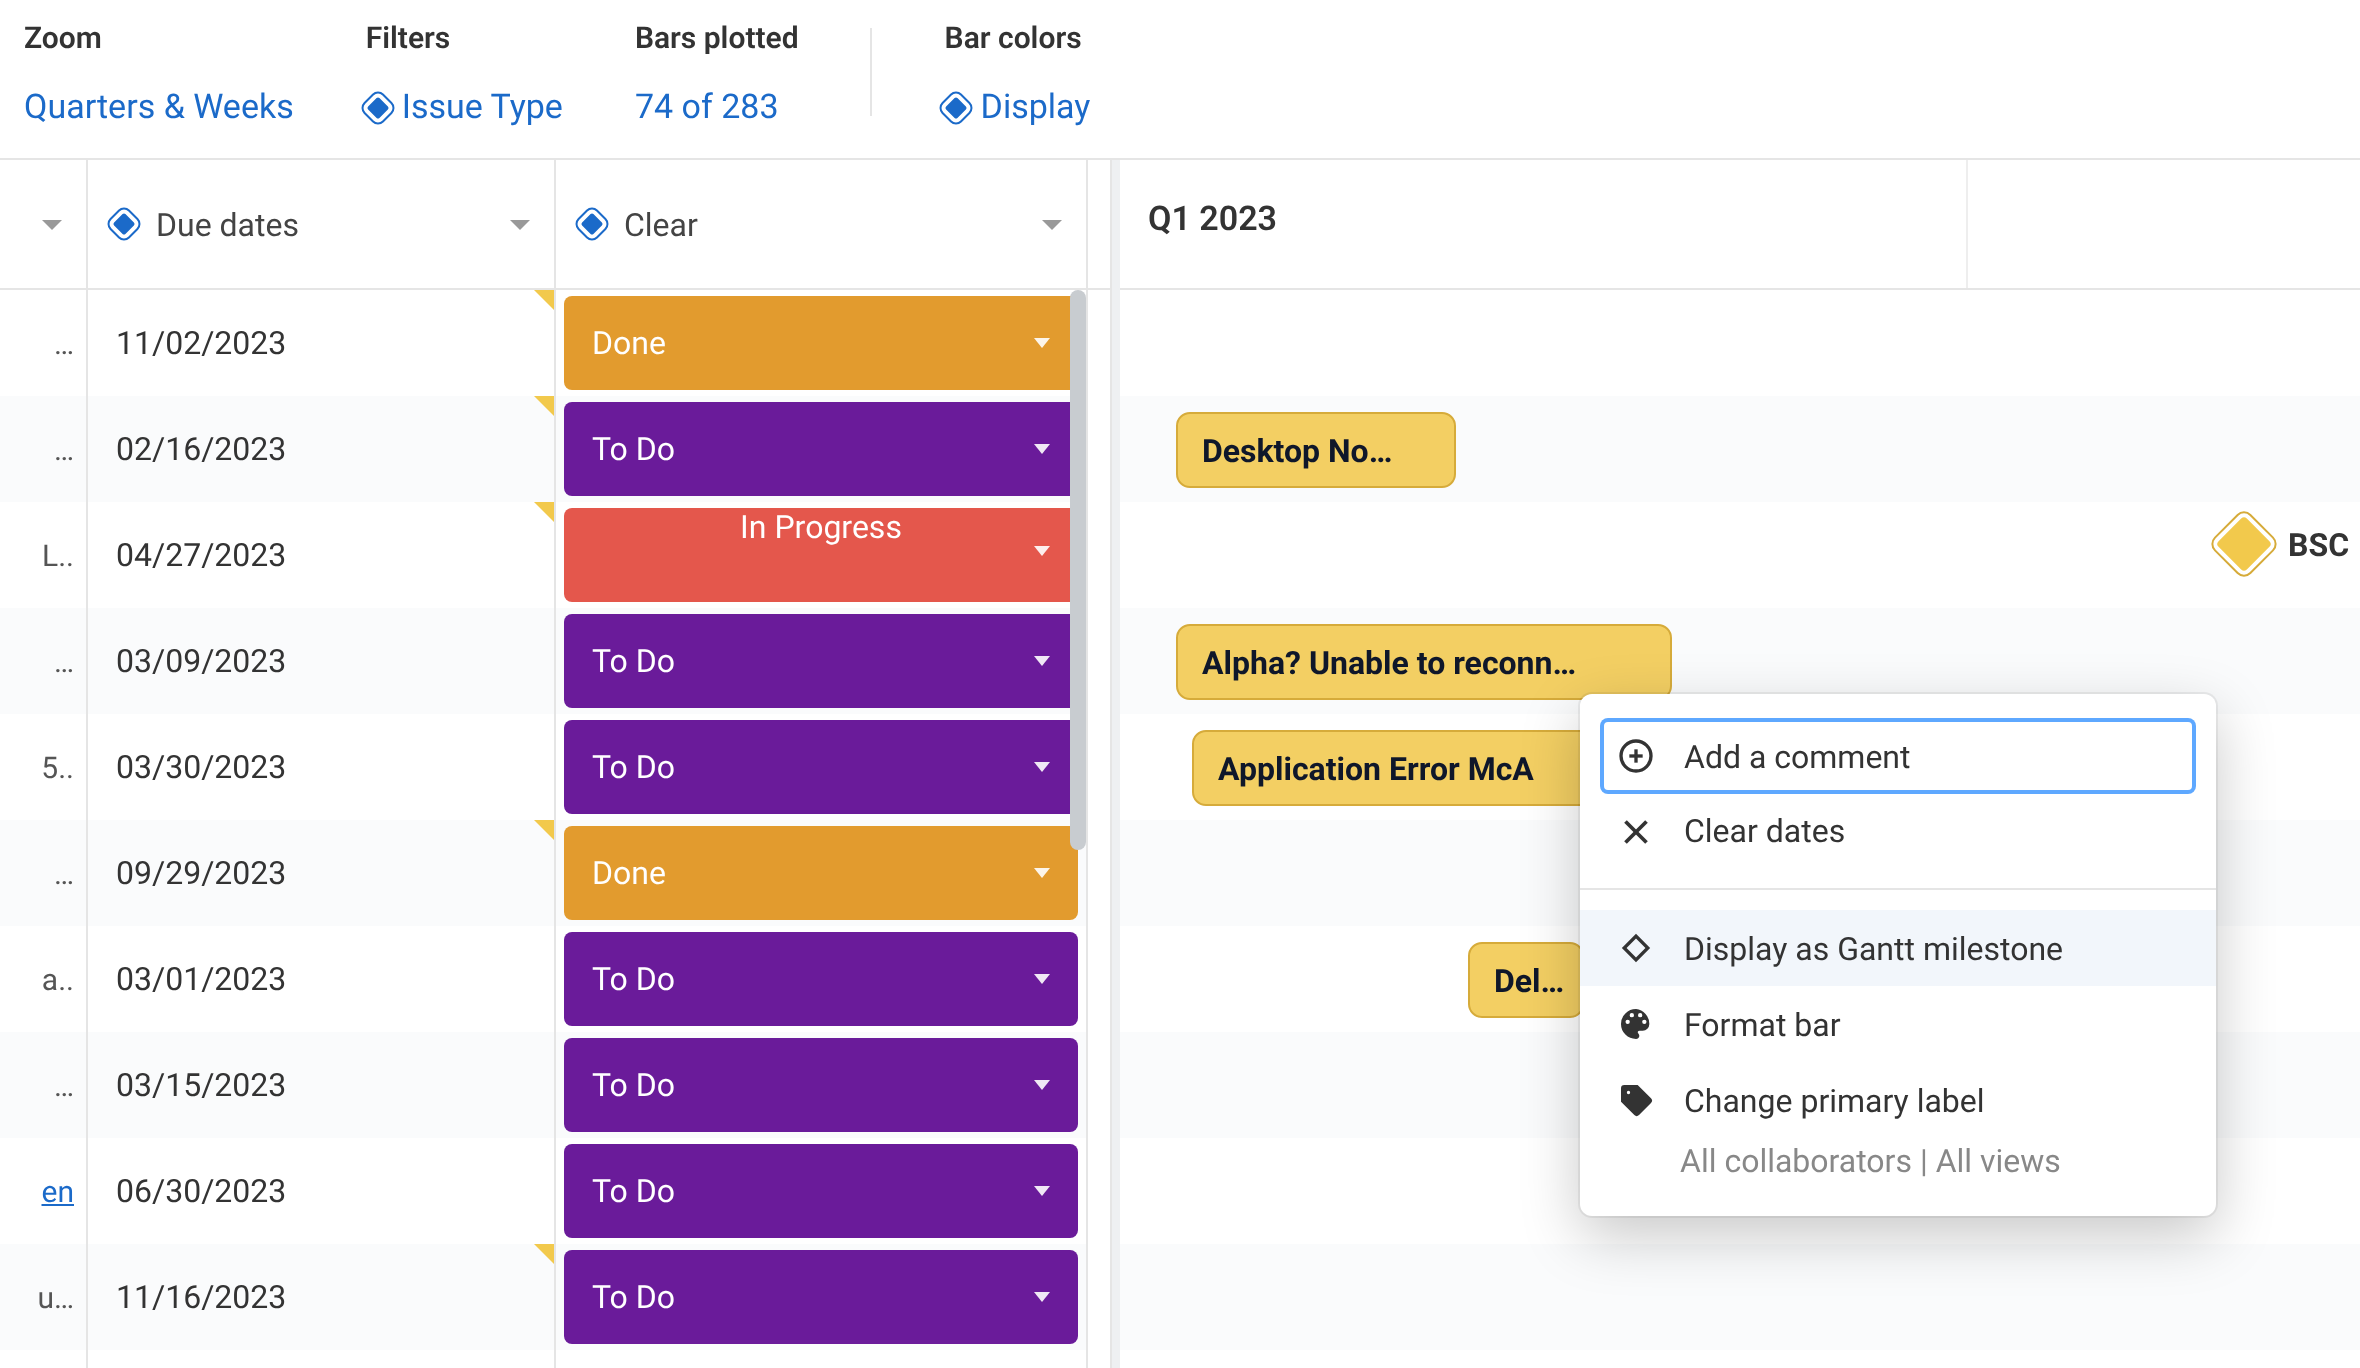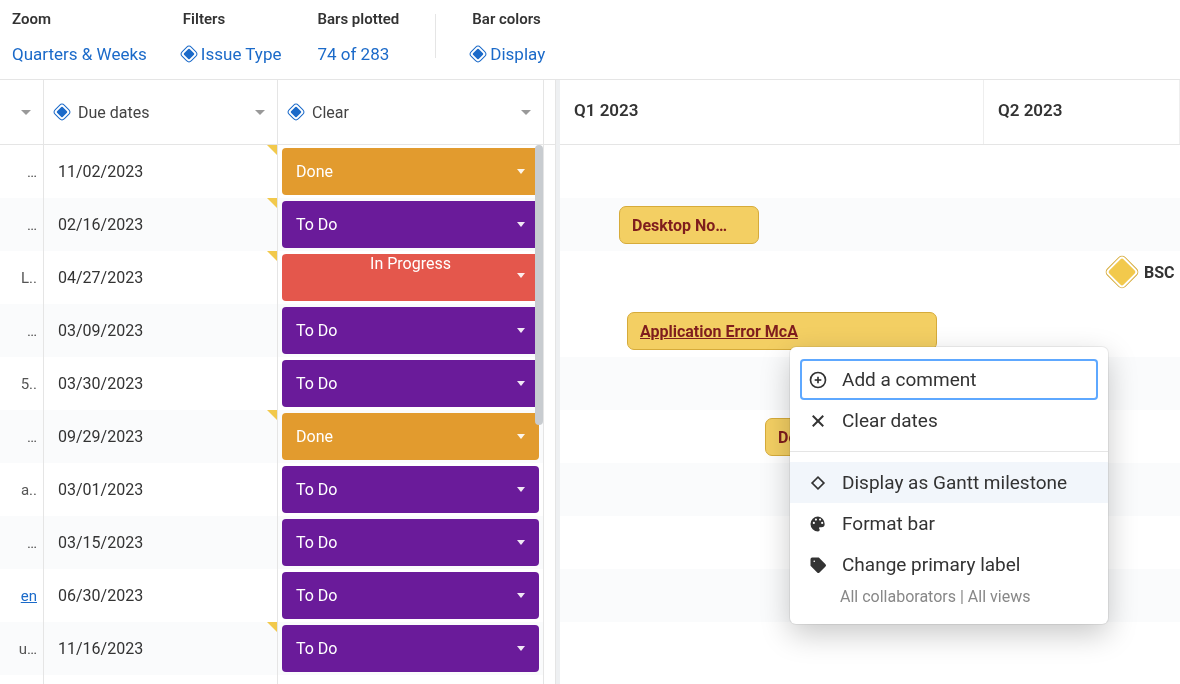--- a/index.html
+++ b/index.html
@@ -174,22 +174,22 @@
   .bar {
     position: absolute;
     height: 38px;
     top: 8px;
     background: #f3cf63;
     border: 1px solid #d6ab3a;
     border-radius: 7px;
     display: flex; align-items: center;
     padding: 0 12px;
     font-size: 16px; font-weight: 700;
-    color: #7f1d1d;
-    overflow: hidden; white-space: nowrap; text-overflow: ellipsis; margin-left: 31px;
+    color: #0f172a;
+    overflow: hidden; white-space: nowrap; text-overflow: ellipsis;
   }
 
   .milestone {
     position: absolute;
     top: 9px;
     display: flex; align-items: center; gap: 10px;
     font-size: 16px; font-weight: 700;
   }
 
   
@@ -201,21 +201,21 @@
     border-radius: 6px;
     box-shadow: 0 10px 30px rgba(0,0,0,.22), 0 0 0 1px rgba(0,0,0,.06);
     padding: 12px 0;
     z-index: 50;
   }
   .menu-item {
     display: flex;
     align-items: center;
     gap: 14px;
     padding: 9px 18px;
-    font-size: 19px;
+    font-size: 16px;
     color: #333;
     cursor: pointer;
   }
   .menu-item.selected {
     box-shadow: inset 0 0 0 2px #5ea8ff;
     border-radius: 4px;
     margin: 0 10px;
     padding: 9px 8px;
   }
   .menu-item.hover { background: #f2f6fb; }
@@ -372,35 +372,37 @@
     </div>
 
     <div class="col lead">
       <div class="col-header" style="padding:0"></div>
     </div>
   </div>
 
   <div class="gantt">
     <div class="gantt-header">
       <div class="q" style="width:424px">Q1 2023</div>
-      <div class="q" style="flex:1">Q2 2023</div>
     </div>
     <div class="gantt-body" id="gantt-body">
         <div class="gantt-row"></div>
         <div class="gantt-row alt">
           <div class="bar" style="left: 28px; width: 140px;">Desktop No…</div>
         </div>
         <div class="gantt-row">
           <div class="milestone" style="left: 550px;">
             <span class="diamond-icon big"></span>
             <span>BSC</span>
           </div>
         </div>
+        <div class="gantt-row alt">
+          <div class="bar" style="left: 28px; width: 248px;">Alpha? Unable to reconn…</div>
+        </div>
         <div class="gantt-row">
-          <div class="bar" style="left: 36px; width: 310px; text-decoration: underline;">Application Error McA</div>
+          <div class="bar" style="left: 36px; width: 310px;">Application Error McA</div>
         </div>
         <div class="gantt-row alt"></div>
         <div class="gantt-row">
           <div class="bar" style="left: 174px; width: 58px;">Del…</div>
         </div>
         <div class="gantt-row alt"></div>
         <div class="gantt-row"></div>
         <div class="gantt-row alt"></div>
       </div>
   </div>

